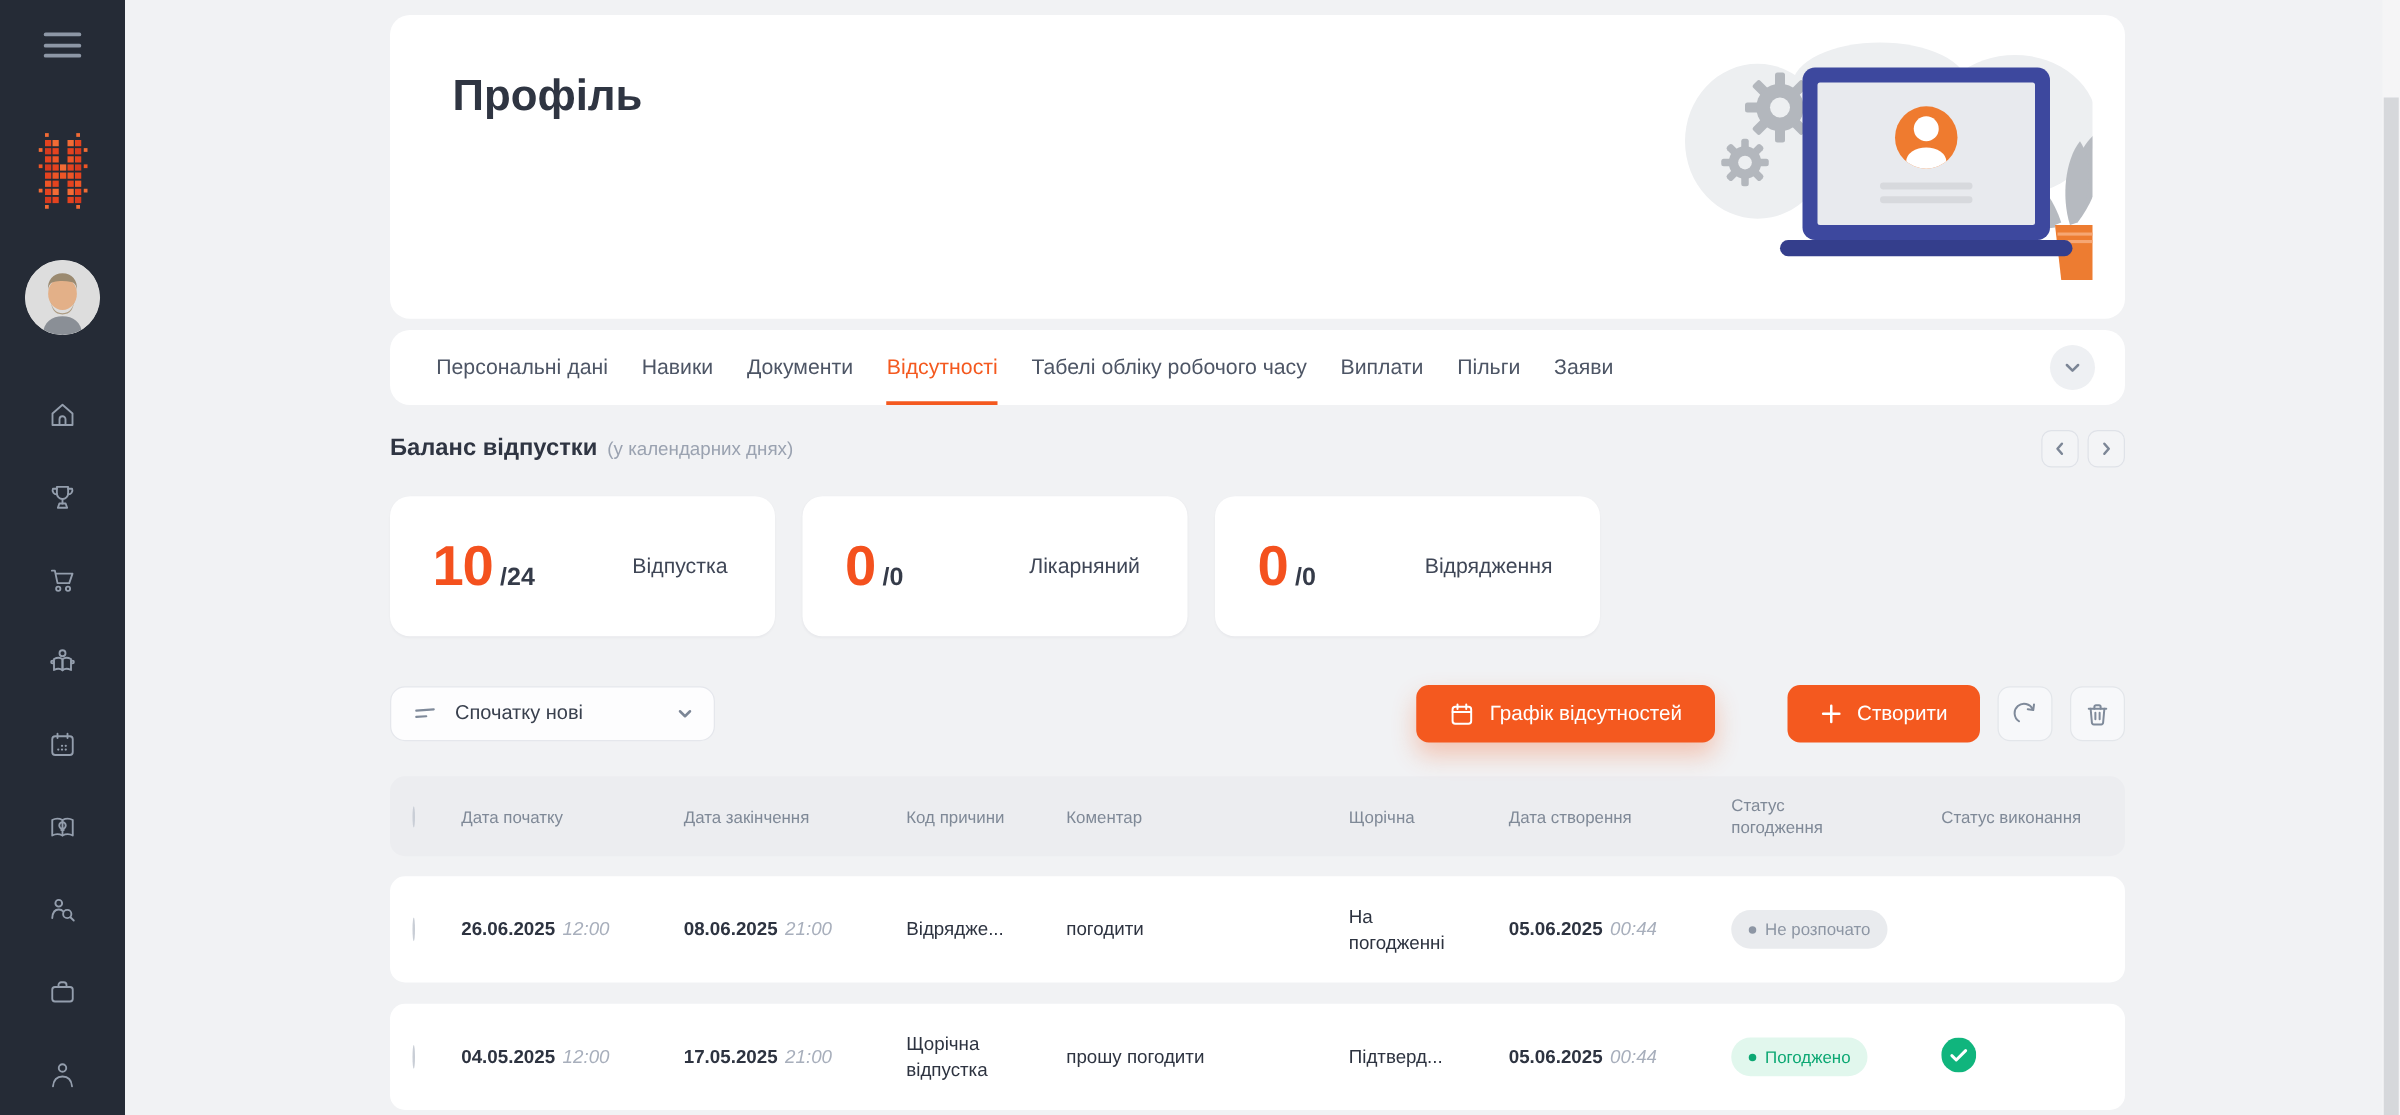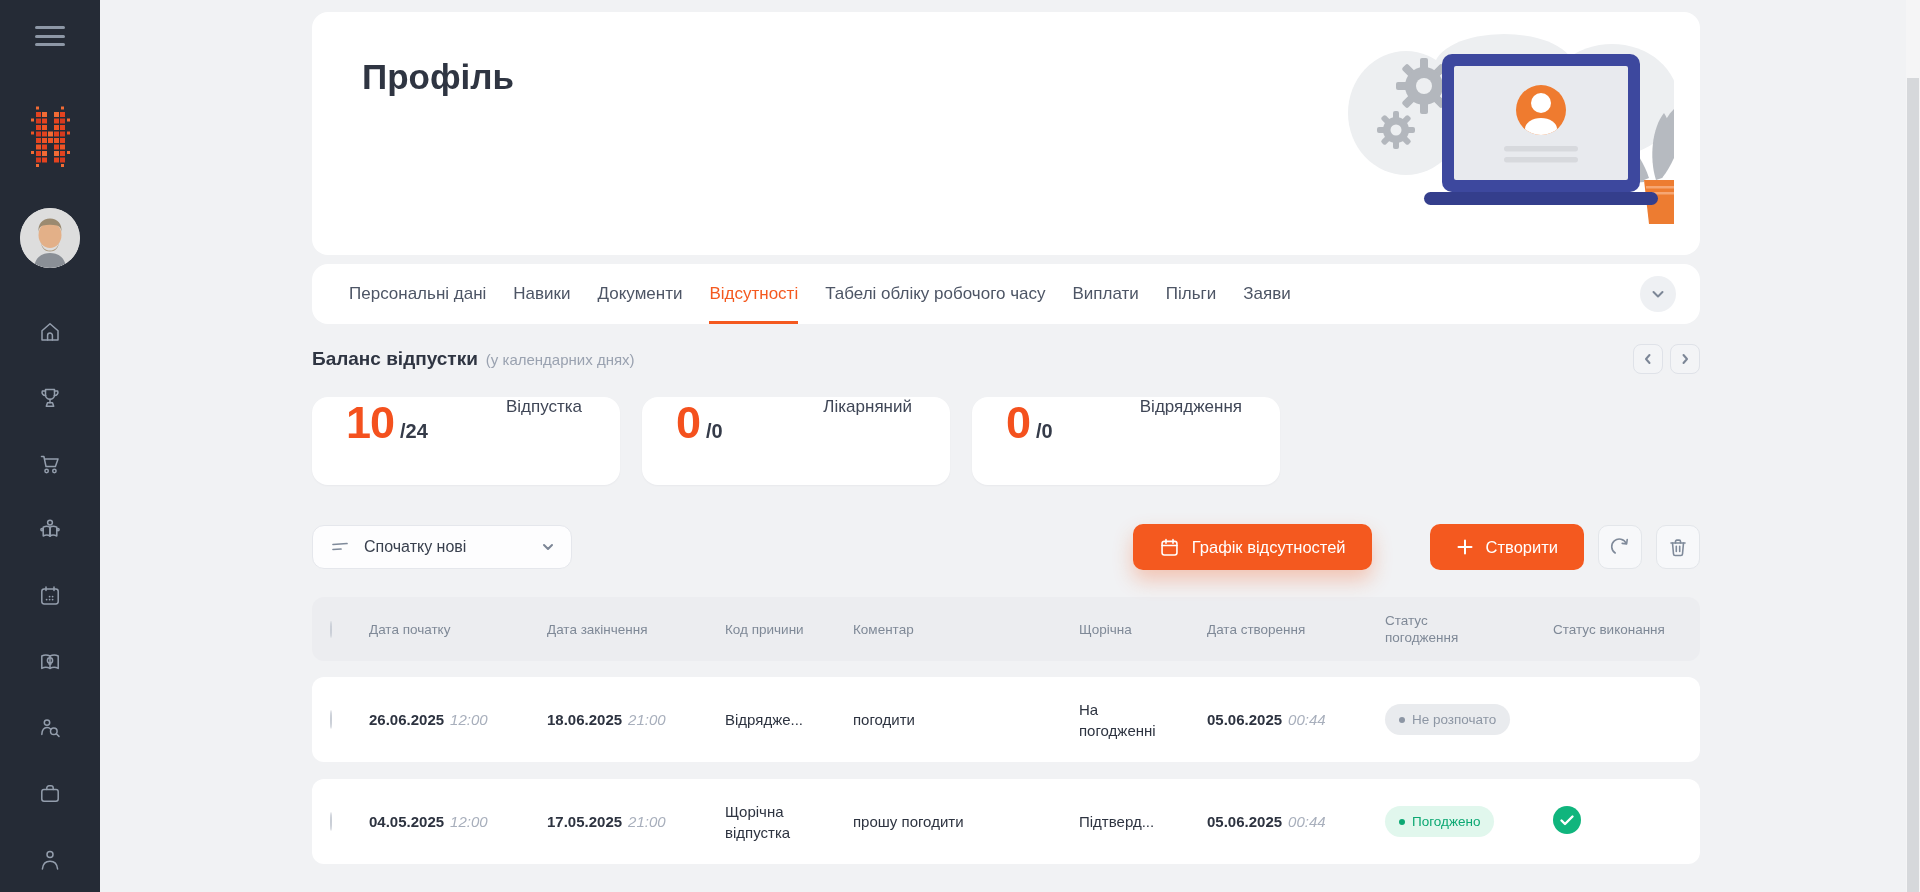--- a/index.html
+++ b/index.html
@@ -37,21 +37,21 @@
   .tabs-more { margin-left:auto; width:36px; height:36px; border-radius:50%; background:#eef0f3; border:none;
                display:flex; align-items:center; justify-content:center; cursor:pointer; }
   
   .balance-head { margin-top:20px; display:flex; align-items:center; }
   .balance-title { font-size:19px; font-weight:700; color:#2f3542; }
   .balance-note { font-size:15px; color:#9aa2b0; margin-left:8px; }
   .pager { margin-left:auto; display:flex; gap:7px; }
   .pager button { width:30px; height:30px; border-radius:8px; border:1px solid #dfe2e8; background:#f3f4f6;
                   display:flex; align-items:center; justify-content:center; cursor:pointer; }
   .balance-cards { margin-top:23px; display:flex; gap:22px; }
-  .balance-card { width:308px; height:88px; display:flex; align-items:flex-start; justify-content:space-between;
+  .balance-card { width:308px; height:112px; display:flex; align-items:center; justify-content:space-between;
                   padding:0 38px 0 34px; box-shadow:0 1px 2px rgba(20,30,50,.04); }
   .bc-nums { display:flex; align-items:baseline; }
   .bc-used { font-size:45px; font-weight:700; color:#f4511e; letter-spacing:-1px; }
   .bc-total { font-size:20px; font-weight:600; color:#353b49; margin-left:6px; }
   .bc-label { font-size:17px; color:#3f4656; }
   
   .toolbar { margin-top:39px; display:flex; align-items:center; }
   .sort { width:260px; height:44px; background:#fdfdfe; border:1px solid #e5e7ec; border-radius:12px;
           display:flex; align-items:center; padding:0 16px 0 18px; cursor:pointer; }
   .sort-label { font-size:16px; color:#39404e; margin-left:15px; }
@@ -415,21 +415,21 @@
       <div class="cell">Коментар</div>
       <div class="cell">Щорічна</div>
       <div class="cell">Дата створення</div>
       <div class="cell th-wrap"><span>Статус погодження</span></div>
       <div class="cell">Статус виконання</div>
     </div>
 
     <div class="trow tbody-row">
       <div class="cell cell-check"><span class="row-check"></span></div>
       <div class="cell"><span class="date">26.06.2025</span><span class="time">12:00</span></div>
-      <div class="cell"><span class="date">18.06.2025</span><span class="time">21:00</span></div>
+      <div class="cell"><span class="date">08.06.2025</span><span class="time">21:00</span></div>
       <div class="cell wrap-cell">Відрядже...</div>
       <div class="cell wrap-cell">погодити</div>
       <div class="cell wrap-cell">На погодженні</div>
       <div class="cell"><span class="date">05.06.2025</span><span class="time">00:44</span></div>
       <div class="cell"><span class="badge badge-gray">Не розпочато</span></div>
     </div>
 
     <div class="trow tbody-row">
       <div class="cell cell-check"><span class="row-check"></span></div>
       <div class="cell"><span class="date">04.05.2025</span><span class="time">12:00</span></div>

